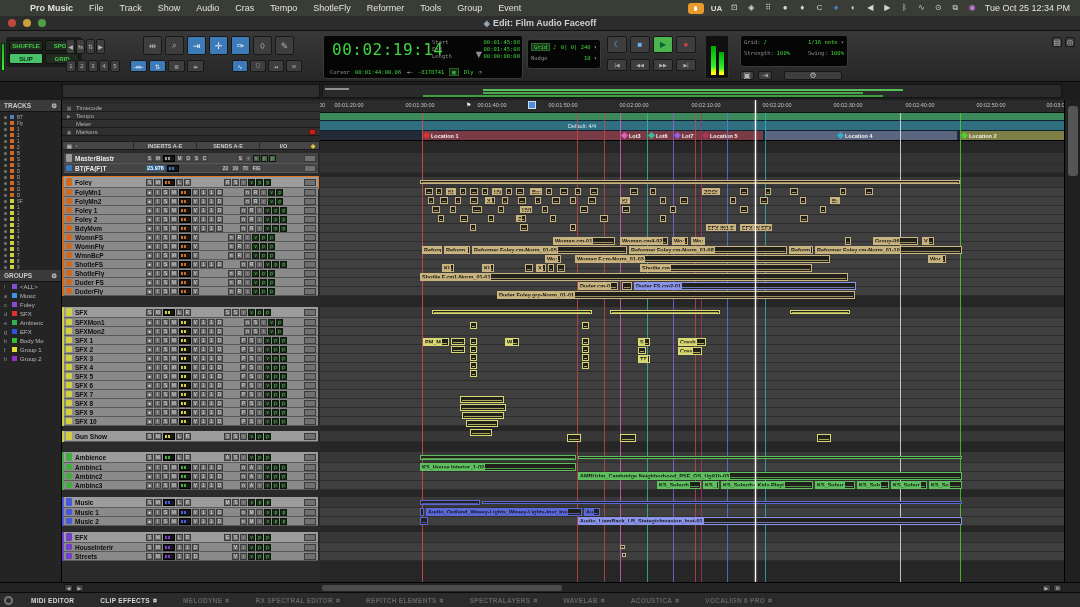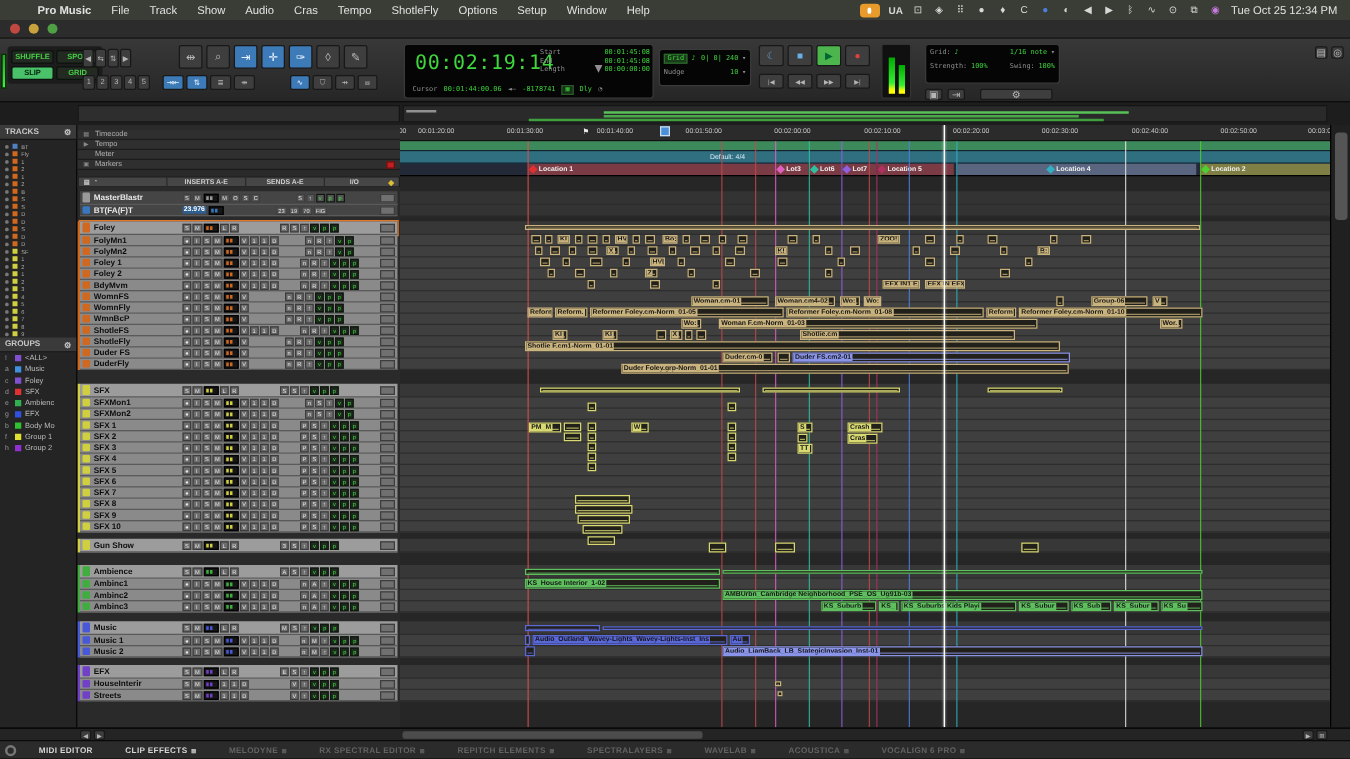--- a/index.html
+++ b/index.html
@@ -145,24 +145,24 @@
     <span class="apple"></span>
     <div class="menu-items" id="menu-items">
         <span class="menu-item first">Pro Music</span>
         <span class="menu-item">File</span>
         <span class="menu-item">Track</span>
         <span class="menu-item">Show</span>
         <span class="menu-item">Audio</span>
         <span class="menu-item">Cras</span>
         <span class="menu-item">Tempo</span>
         <span class="menu-item">ShotleFly</span>
-        <span class="menu-item">Options</span>
-        <span class="menu-item">Setup</span>
-        <span class="menu-item">Window</span>
-        <span class="menu-item">Help</span>
+        <span class="menu-item">Reformer</span>
+        <span class="menu-item">Tools</span>
+        <span class="menu-item">Group</span>
+        <span class="menu-item">Event</span>
       </div>
     <div class="menu-right">
       <span class="mic-btn">
           <i></i>
         </span>
       <span class="status-icon" style="font-weight:bold">UA</span>
       <span id="status-icons" style="display:flex;gap:6px">
           <span class="status-icon">⊡</span>
           <span class="status-icon">◈</span>
           <span class="status-icon">⠿</span>
@@ -181,20 +181,23 @@
         </span>
       <span class="clock">Tue Oct 25  12:34 PM</span>
     </div>
   </div>
 
   <div class="titlebar">
     <div class="lights">
       <span class="light" style="background:#c14840"></span>
       <span class="light" style="background:#c9a23e"></span>
       <span class="light" style="background:#4f9f45"></span>
+    </div>
+    <div class="title">
+      <span class="ticon">◈</span><span>Edit: Film Audio Faceoff</span>
     </div>
   </div>
 
   <div class="toolbar">
     <div class="tb" style="left:1px;top:12px;width:4px;height:28px">
         <div class="minigreen" style="width:100%;height:100%"></div>
       </div>
     <div class="tb modes" style="left:6px;top:6px" id="modes">
         <span class="mode">SHUFFLE</span>
         <span class="mode">SPOT</span>

